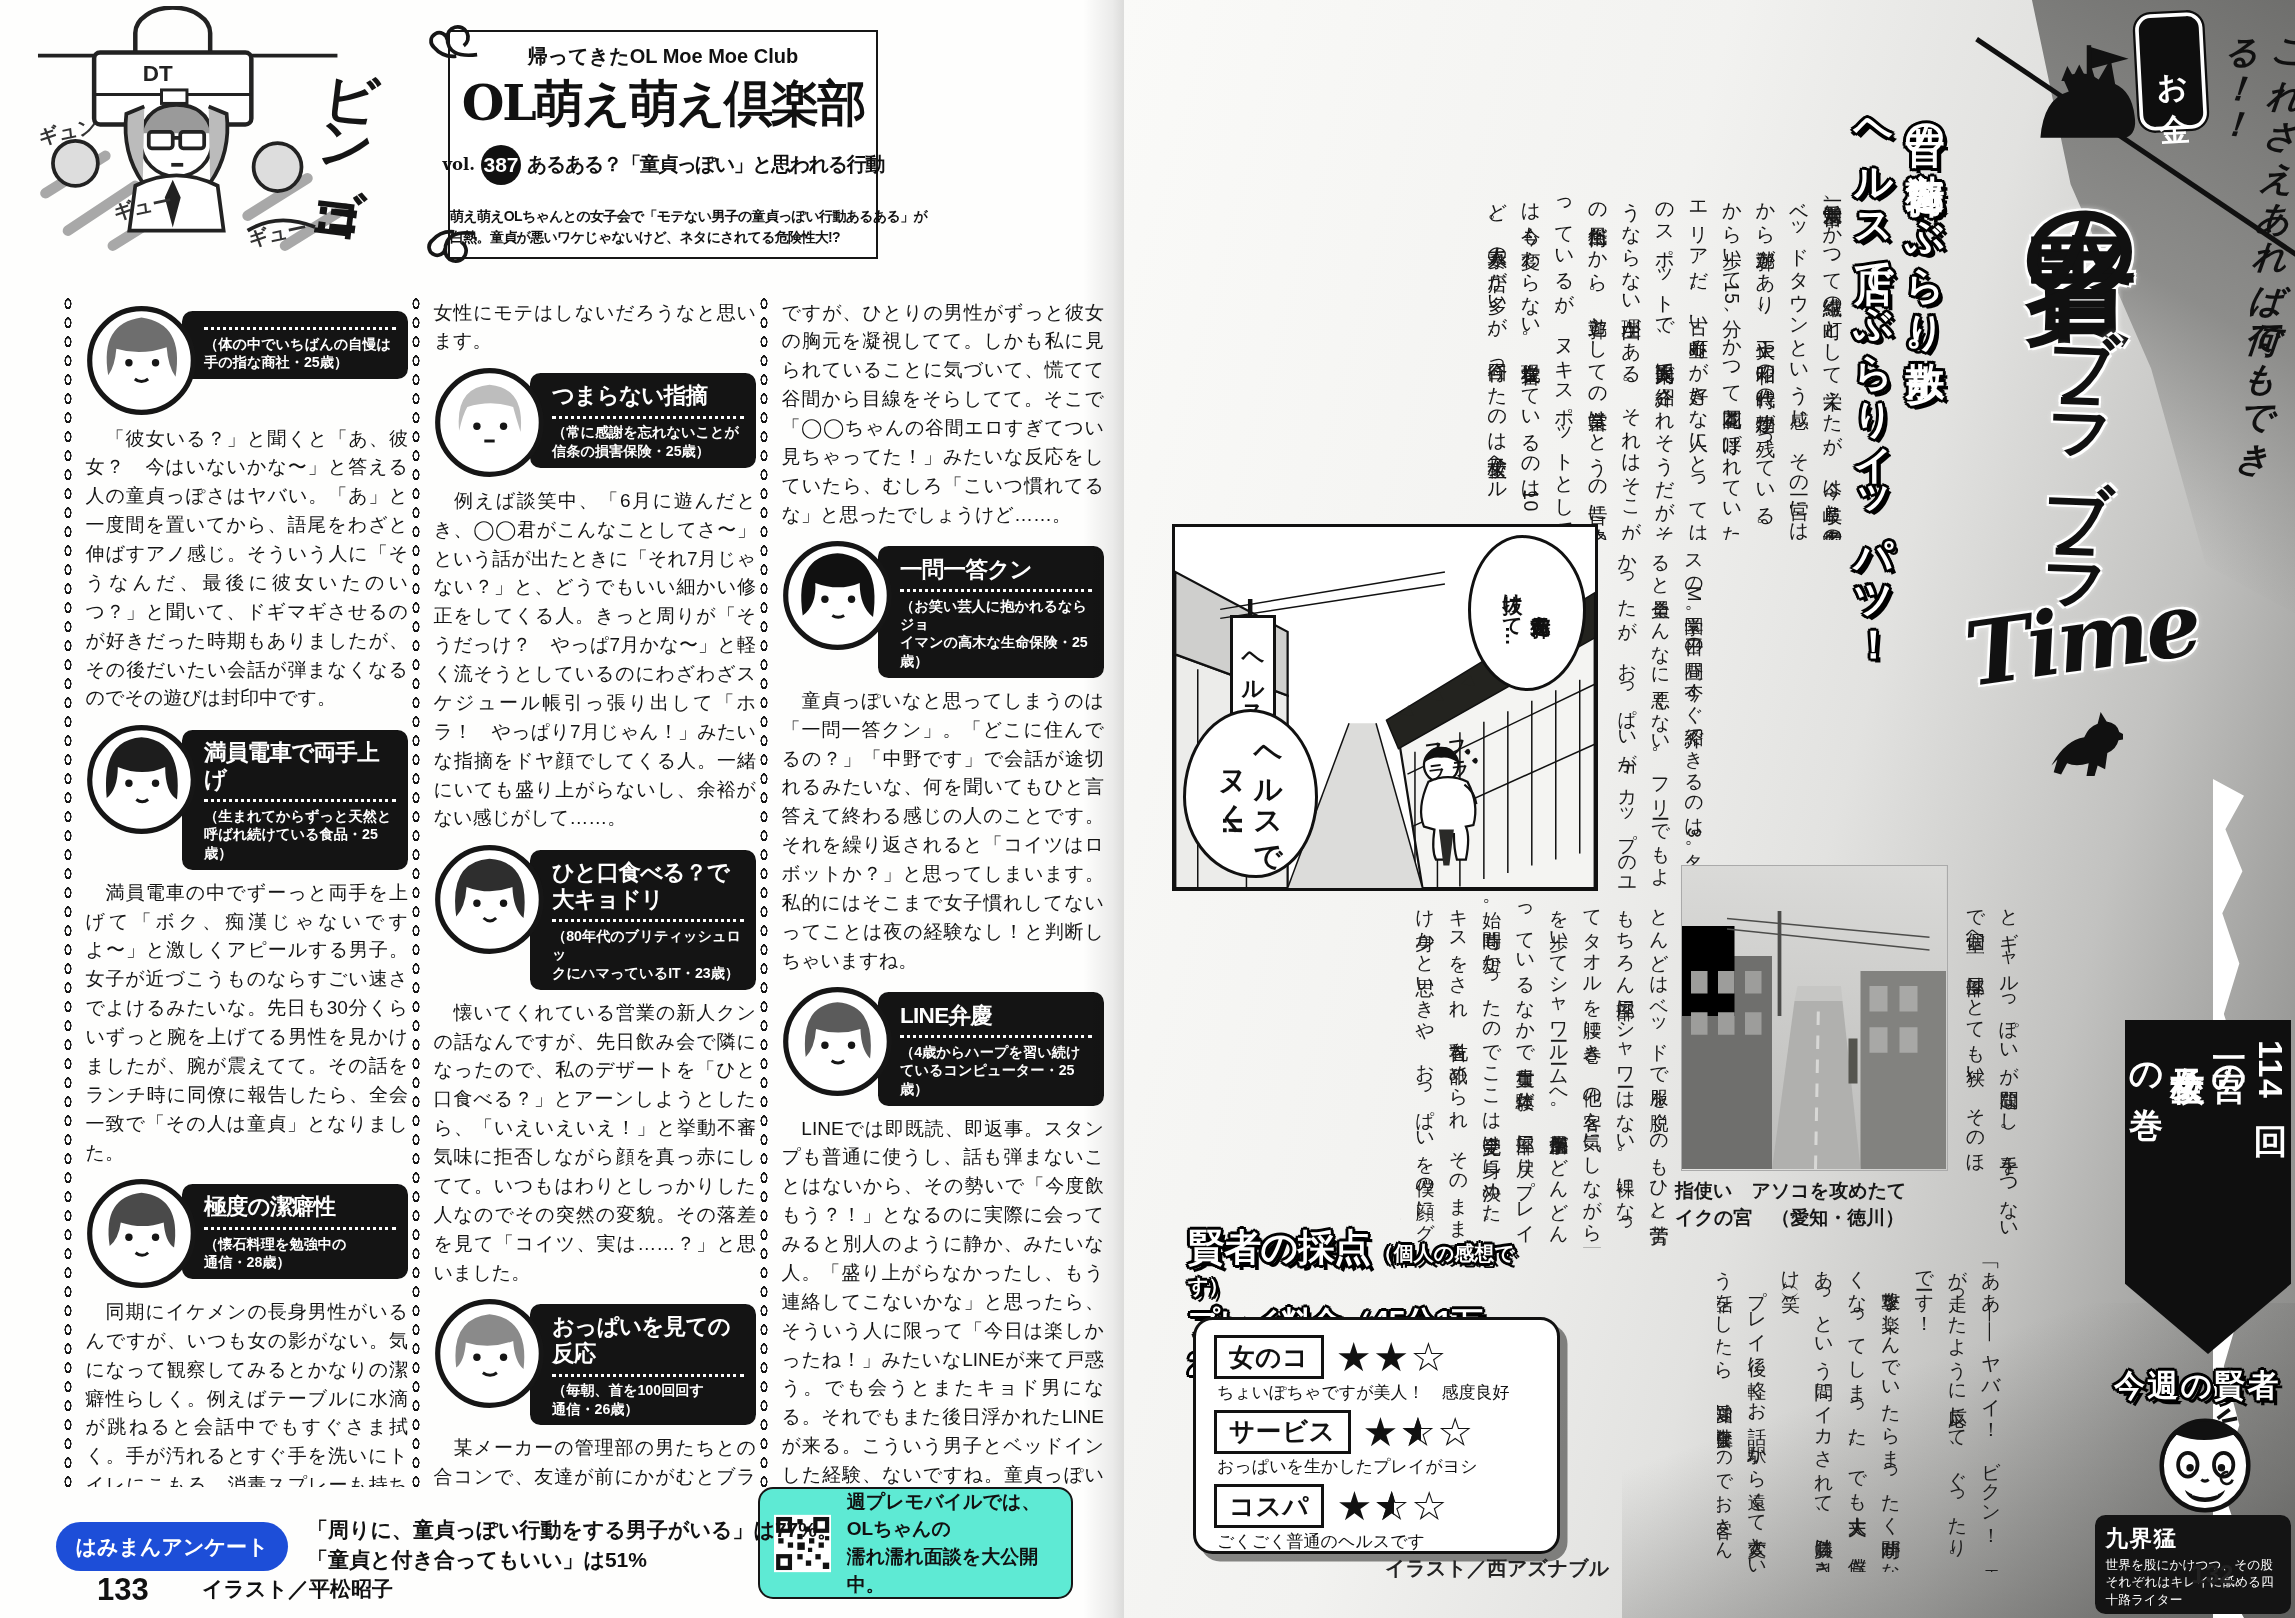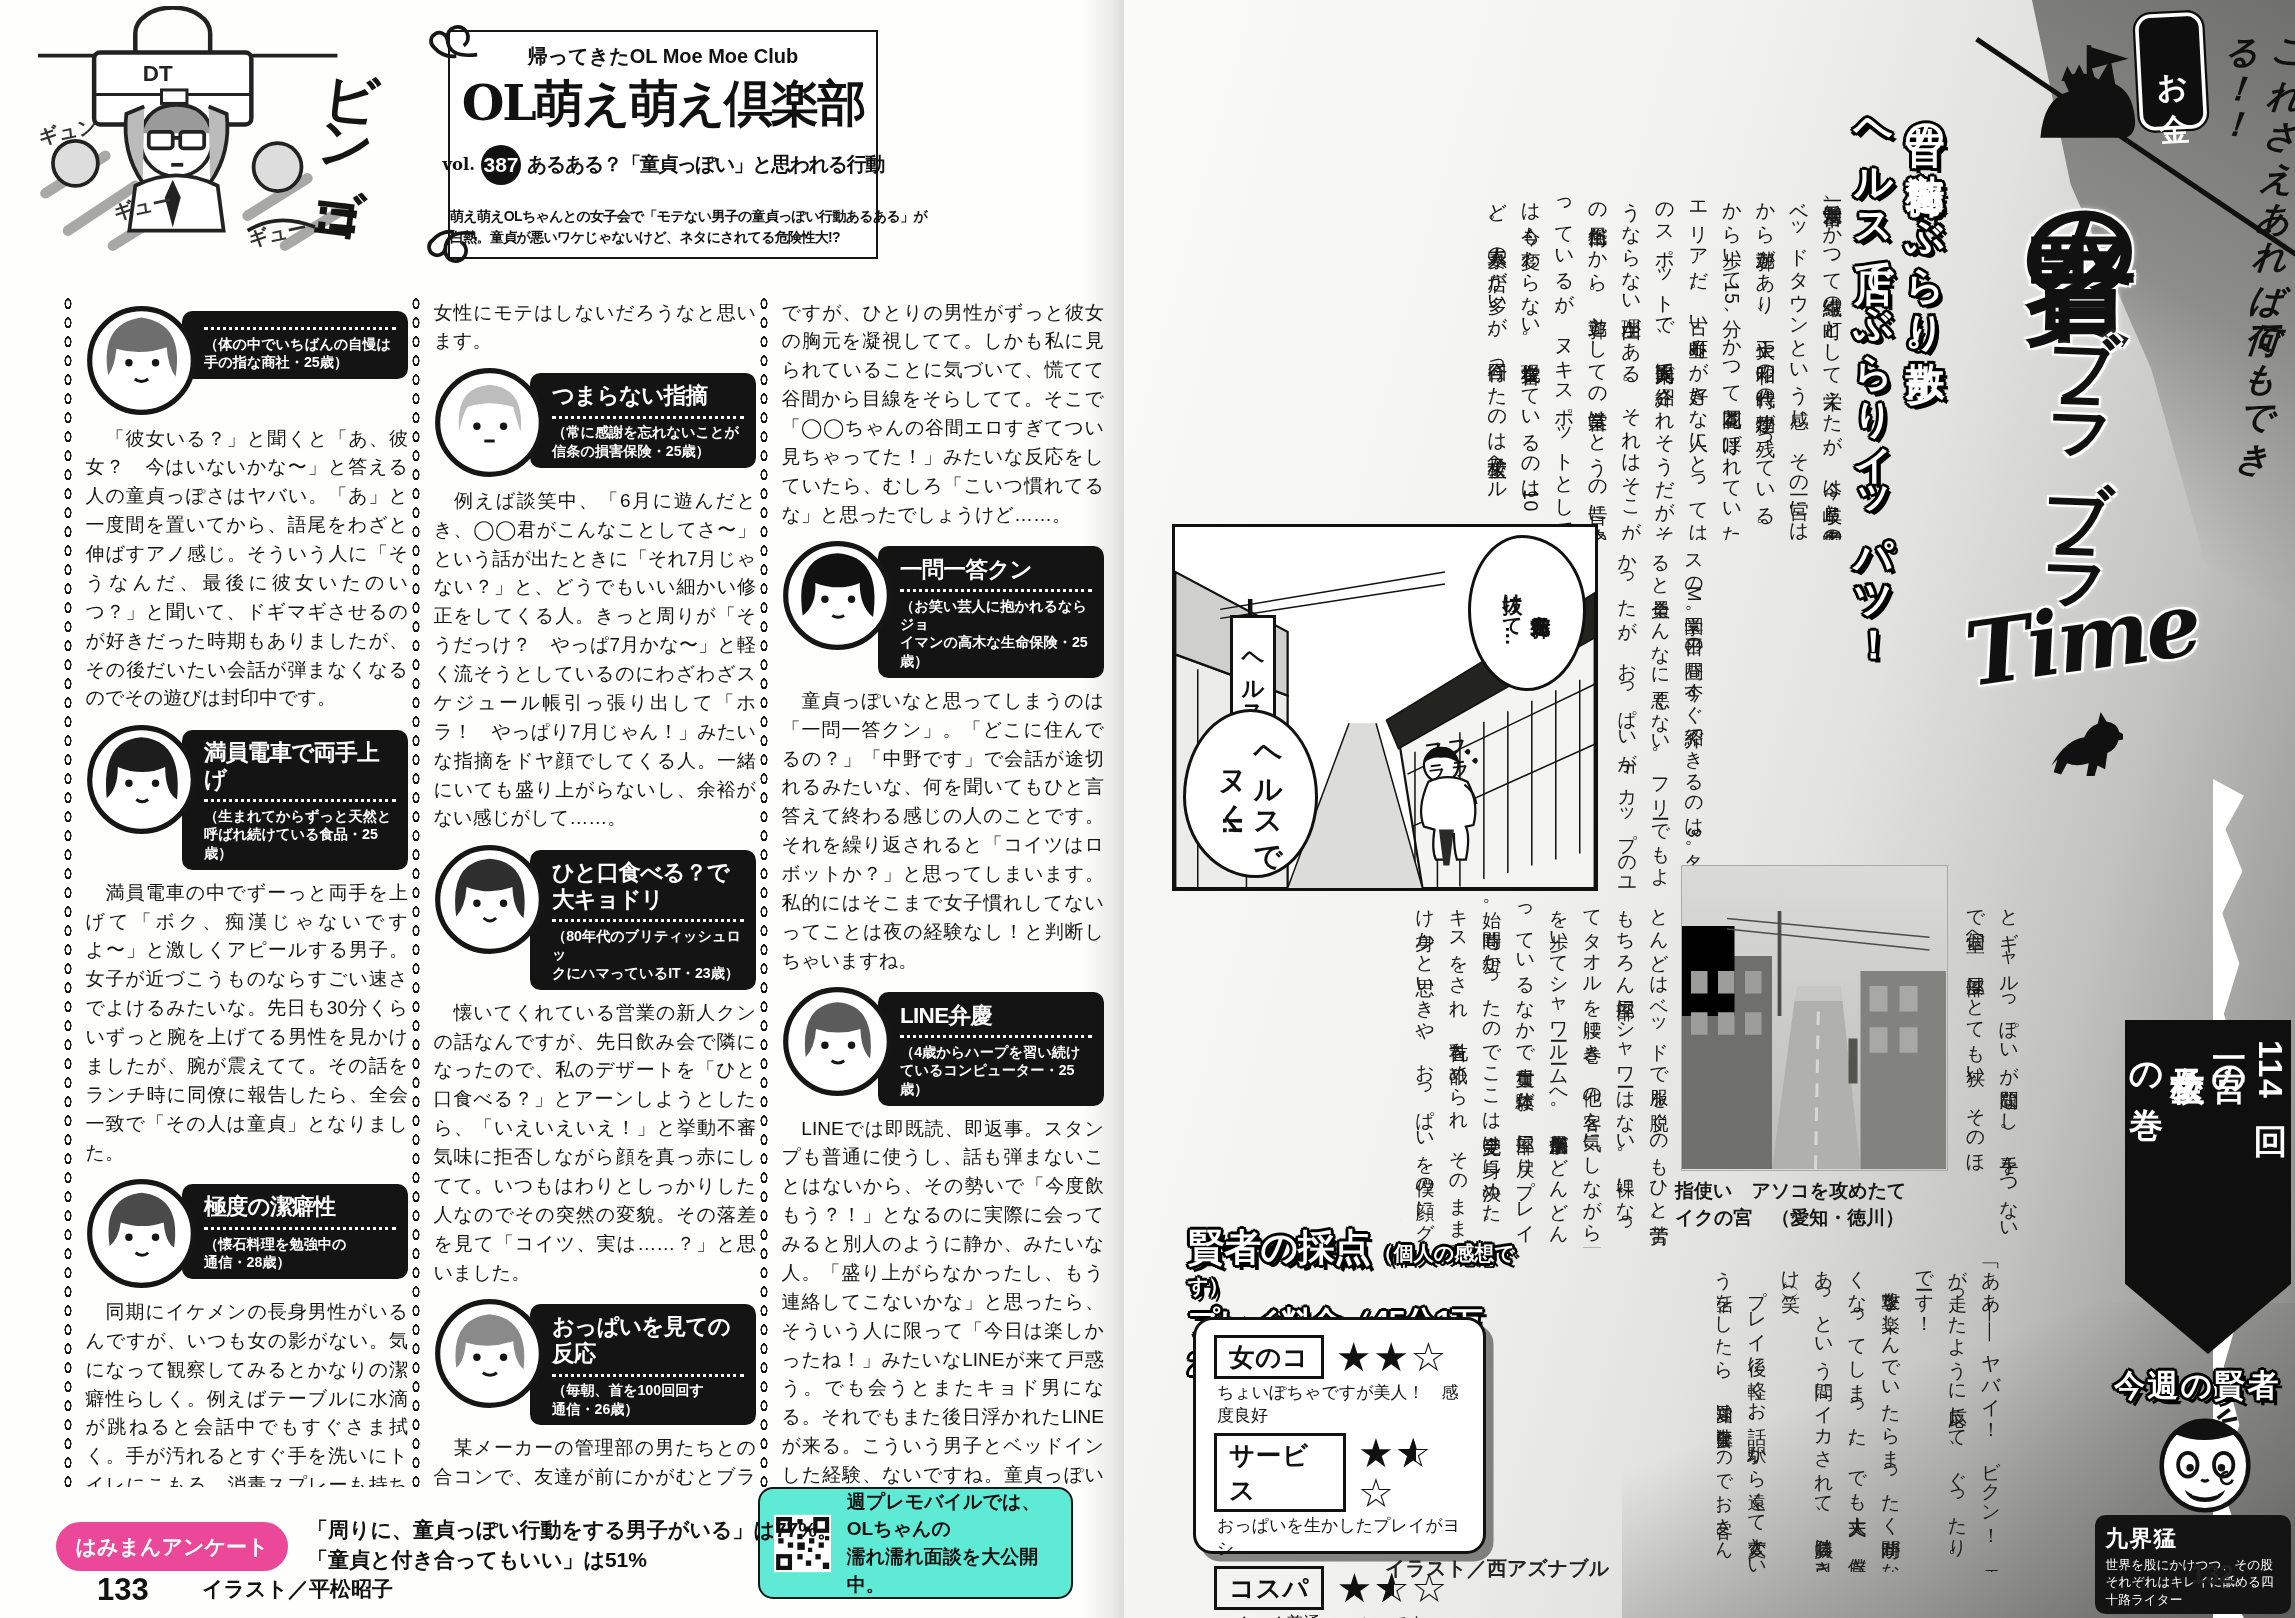--- a/index.html
+++ b/index.html
@@ -44,21 +44,21 @@
     background-size:12px 19px;background-repeat:repeat-y;}
   .para{font-size:19px;line-height:1.52;text-align:justify;color:#141414;margin:4.5px 0 7.5px;}
   .profile{display:flex;align-items:flex-start;margin:10.5px 0 9px;position:relative;}
   .avatar{width:111px;height:111px;flex:none;margin-right:-15px;position:relative;z-index:2;}
   .pbox{flex:1;background:#141414;color:#fff;border-radius:10.5px;padding:10.5px 12px 7.5px 22.5px;margin-top:6px;}
   .ptitle{font-size:22.5px;font-weight:800;line-height:1.18;letter-spacing:-0.7px;}
   .pdots{border-top:3px dotted #fff;margin:6px 0 4.5px;}
   .psub{font-size:14.2px;font-weight:700;line-height:1.3;}
 
   
-  .survey-badge{left:56px;top:1522px;width:232px;height:49px;background:#ec4899;border-radius:30px;
+  .survey-badge{left:56px;top:1522px;width:232px;height:49px;background:#1d4ed8;border-radius:30px;
     color:#fff;display:flex;align-items:center;justify-content:center;font-size:21px;font-weight:800;}
   .survey-text{left:307px;top:1515px;font-size:21px;font-weight:700;line-height:1.45;}
   .pageno-left{left:97px;top:1572px;font-size:31px;font-weight:800;}
   .credit-left{left:202px;top:1575px;font-size:21px;font-weight:600;}
 
   
   .qrbox{left:758px;top:1487px;width:315px;height:112px;border:2.2px solid #161616;border-radius:15px;
     background:#5eead4;display:flex;align-items:center;gap:16px;padding:0 13.5px;box-sizing:border-box;}
   .qrtext{font-size:19px;font-weight:700;line-height:1.45;}
 
@@ -117,21 +117,21 @@
 
   
   .photo{left:557px;top:865px;width:267px;height:306px;border:1.5px solid #aaa;box-sizing:border-box;}
   .photo-caption{left:551px;top:1178px;width:292px;font-size:19px;font-weight:600;line-height:1.4;color:#161616;}
 
   
   .score-head{left:64px;top:1223px;width:352px;}
   .sh1{font-size:37px;font-weight:900;letter-spacing:-0.7px;display:inline;}
   .sh1note{font-size:20px;font-weight:900;display:inline;}
   .sh2{font-size:31px;font-weight:900;letter-spacing:-0.7px;margin-top:1.5px;}
-  .score-box{left:69px;top:1317px;width:293px;height:237px;background:#fff;border:3.7px solid #111;border-radius:19.5px;
+  .score-box{left:69px;top:1317px;width:367px;height:237px;background:#fff;border:3.7px solid #111;border-radius:19.5px;
     box-shadow:7.5px 7.5px 0 rgba(40,40,38,.55);padding:15px 18px;box-sizing:border-box;}
   .srow{margin-bottom:4.5px;}
   .srow-top{display:flex;align-items:center;gap:12px;}
   .slabel{border:3px solid #111;padding:1.5px 12px;font-size:25.5px;font-weight:900;letter-spacing:0.7px;}
   .stars{font-size:40px;letter-spacing:1.5px;line-height:1;}
   .halfstar{position:relative;display:inline-block;}
   .hs-fill{position:absolute;left:0;top:0;width:55%;overflow:hidden;}
   .scomment{font-size:17px;font-weight:500;margin:1.5px 0 6px 3px;}
 
   

